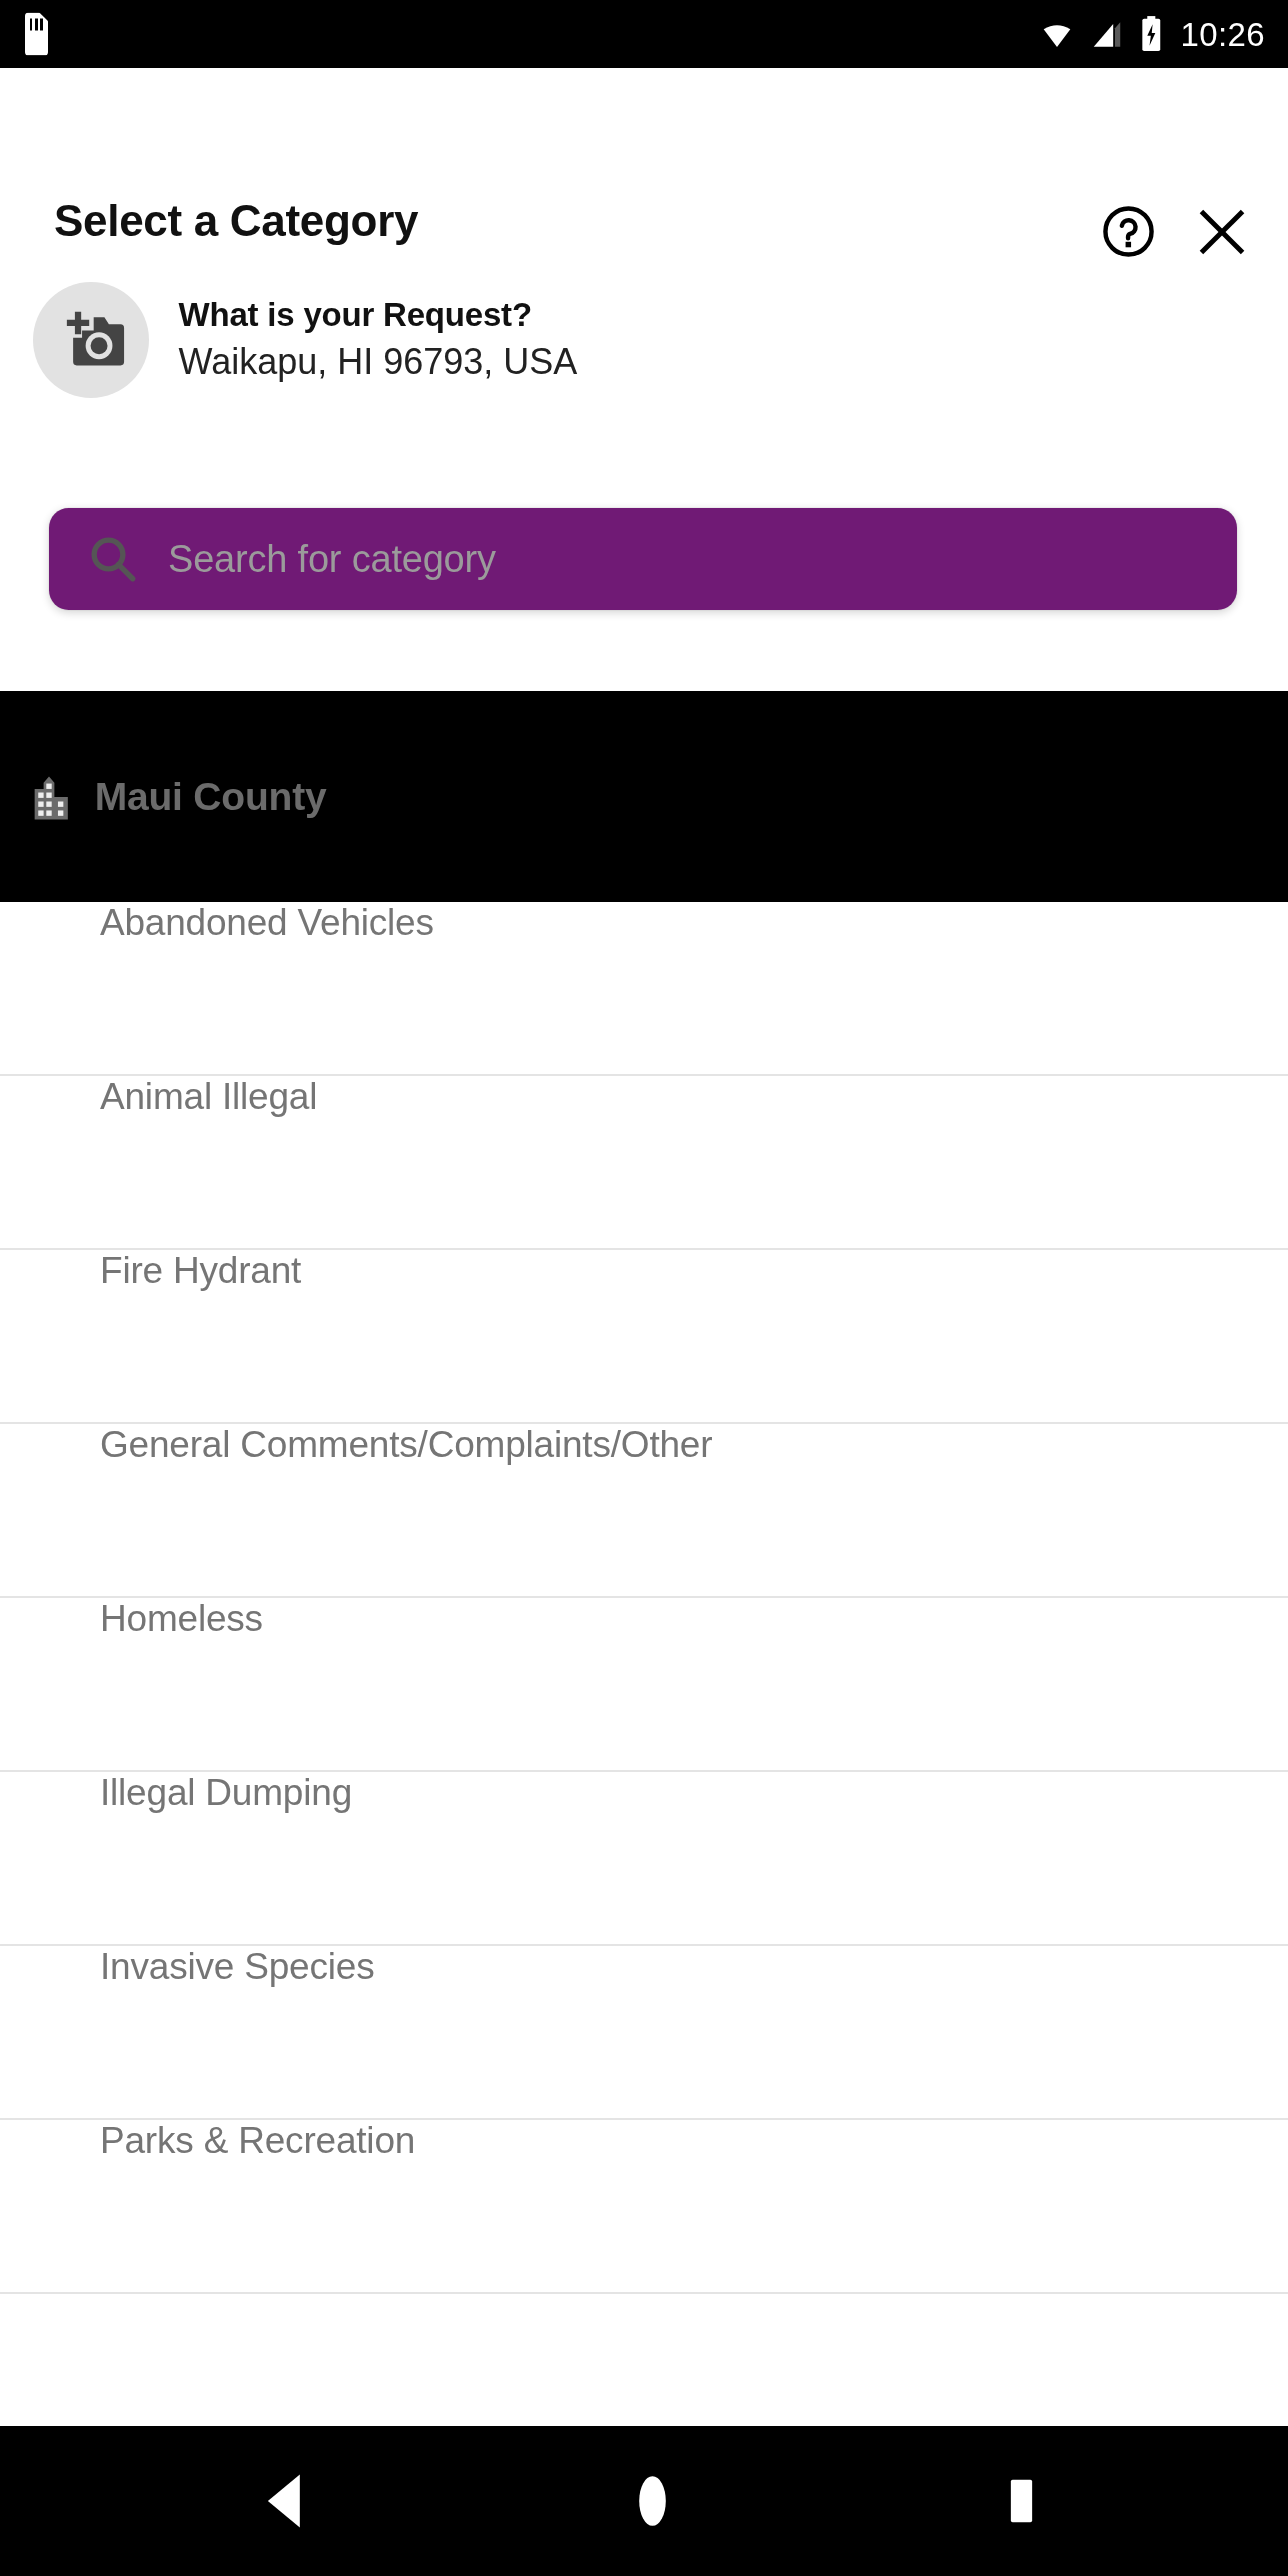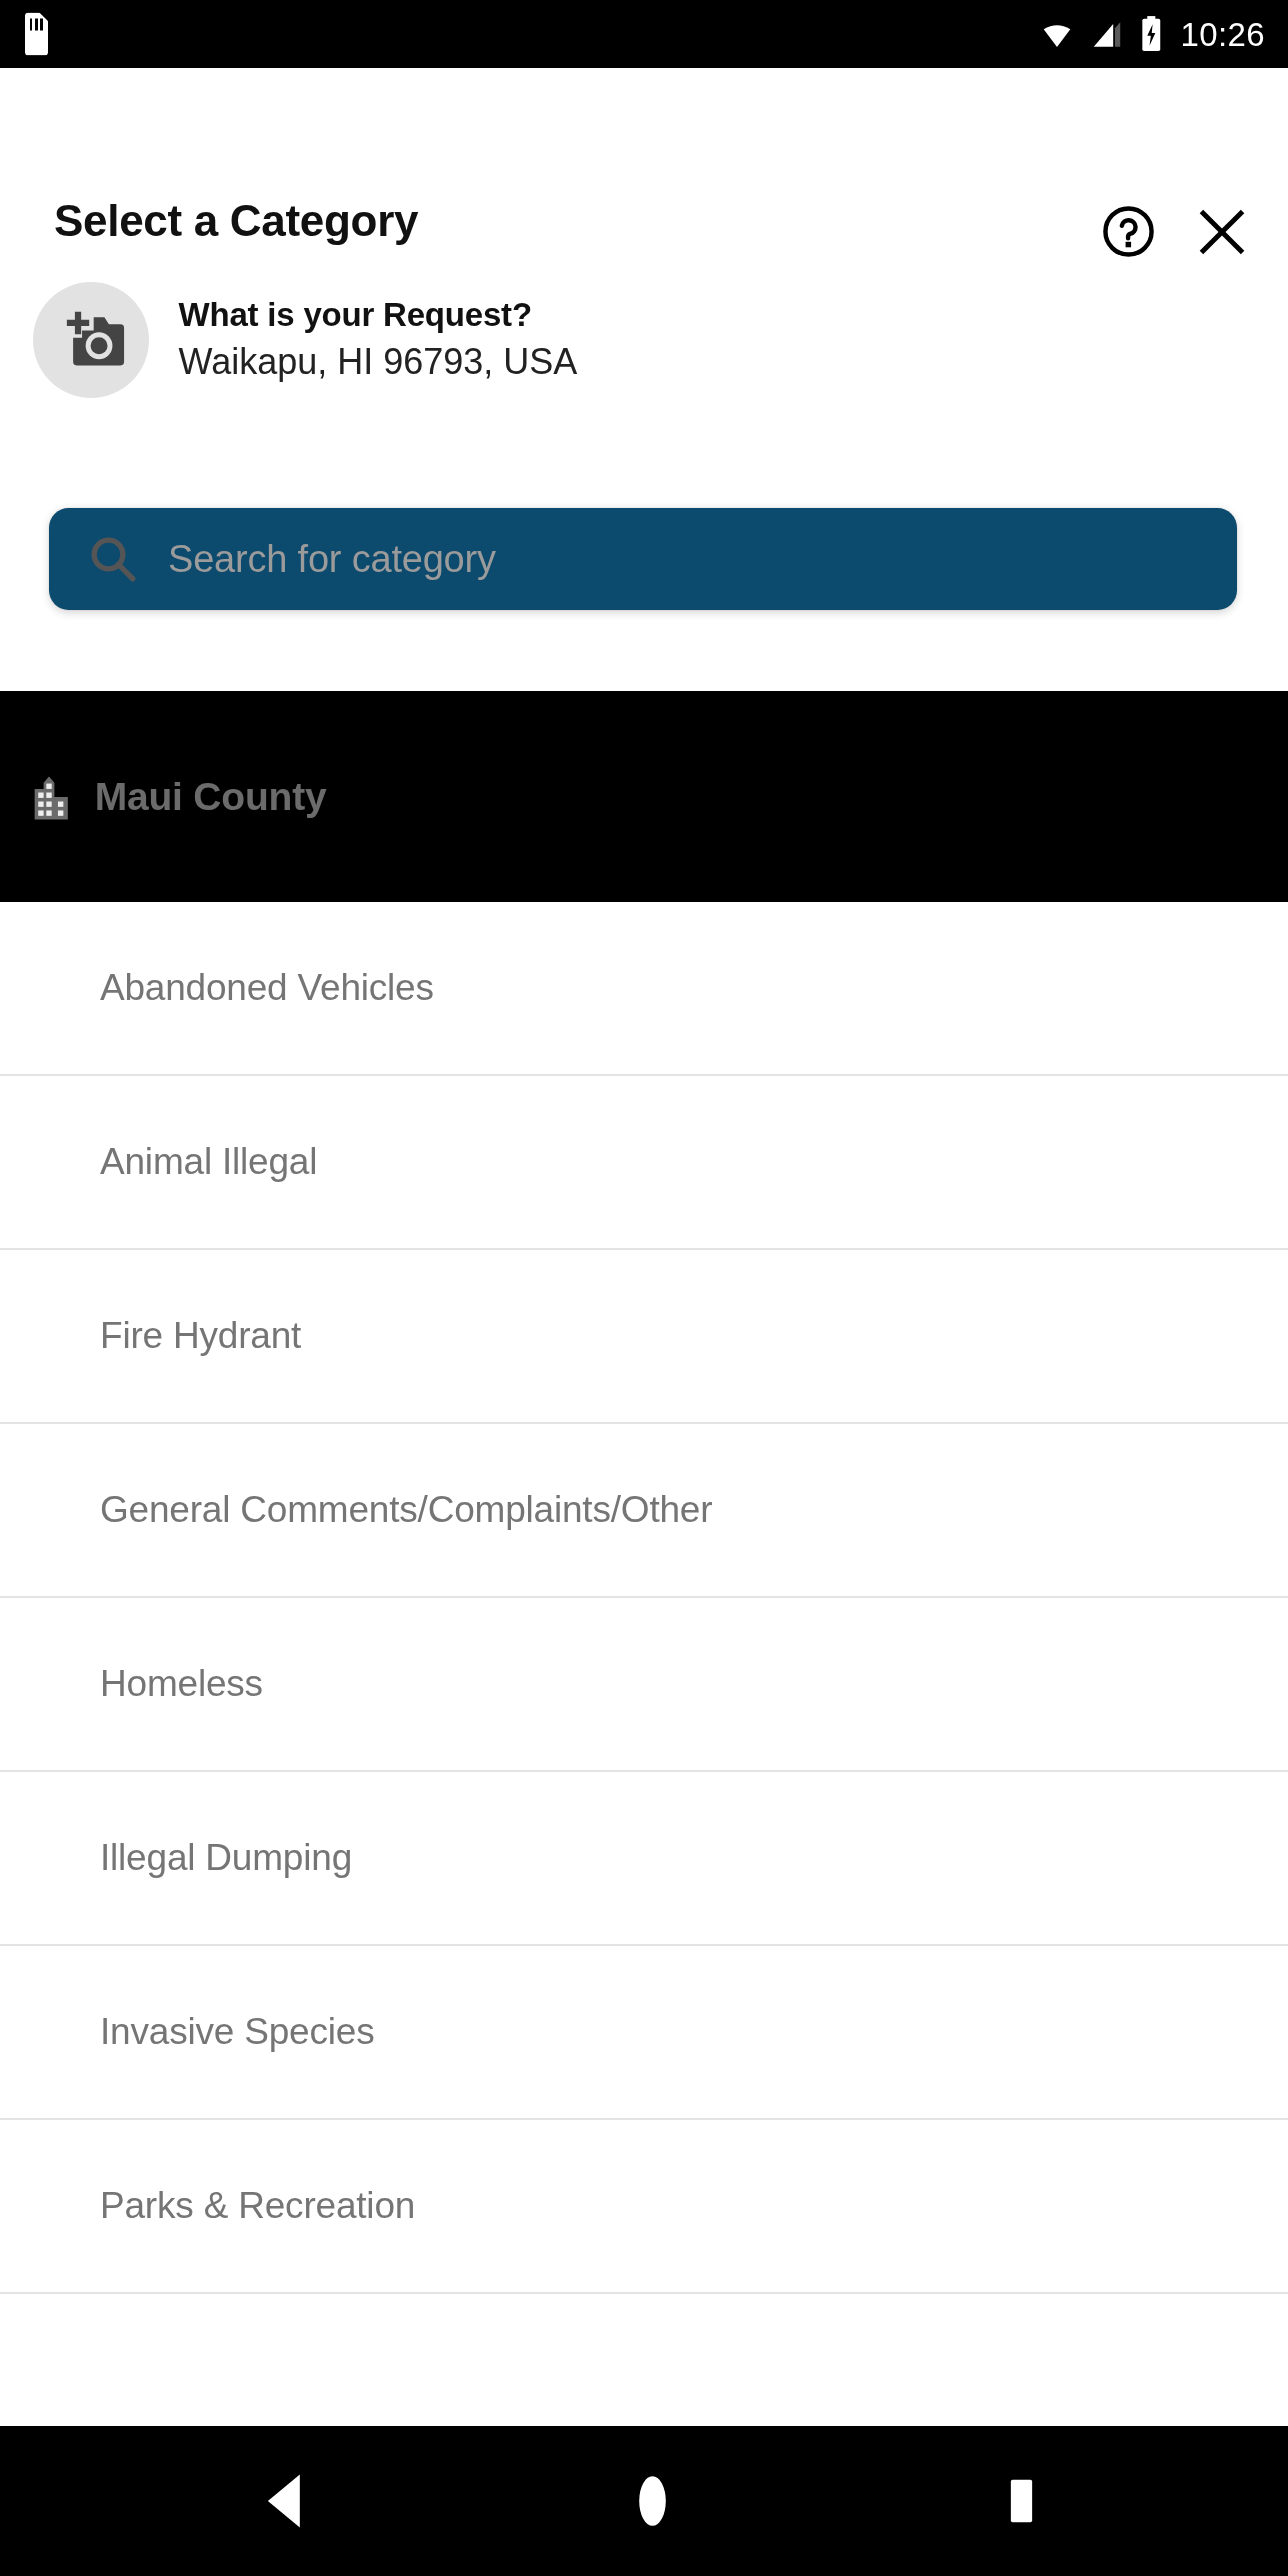--- a/index.html
+++ b/index.html
@@ -59,40 +59,40 @@
   }
   .hdr-shadow {
     position:absolute; left:0; top:460px; width:1288px; height:19.7px;
     background:linear-gradient(to bottom, rgba(0,0,0,0.10), rgba(0,0,0,0));
   }
 
   
   .search-wrap { position:absolute; left:0; top:479px; width:1288px; height:211px; background:#fff; }
   .search-box {
     position:absolute; left:49px; top:29px; width:1188px; height:102px;
-    background:#0c4a6e; border-radius:19.7px;
+    background:#701a75; border-radius:19.7px;
     box-shadow:0 2.7px 8px rgba(0,0,0,0.16), 0 0 0 0.9px rgba(0,0,0,0.035);
     display:flex; align-items:center;
   }
   .search-icon { margin-left:38px; flex:none; }
   .search-placeholder { margin-left:29px; font-size:38px; color:#9b9b9b; letter-spacing:-0.2px; }
 
   
   .section-header {
     position:absolute; left:0; top:691px; width:1288px; height:211px;
     background:#000000; display:flex; align-items:center;
   }
   .section-icon { margin-left:23px; width:52px; height:52px; flex:none; }
   .section-label { margin-left:19.7px; font-size:39px; color:#6b6b6b; font-weight:bold; letter-spacing:-0.2px; }
 
   
   .list { position:absolute; left:0; top:902px; width:1288px; }
   .list-row {
     position:relative; width:1288px; height:174px;
-    display:flex; align-items:center; background:#fff;
+    display:flex; background:#fff;
     border-bottom:2.7px solid #e4e4e4;
   }
   .list-row .label {
     margin-left:100px; font-size:37px; color:#757575; letter-spacing:-0.2px;
   }
 
   
   .navbar {
     position:absolute; left:0; bottom:0; width:1288px; height:150px;
     background:#000; display:flex; align-items:center;

